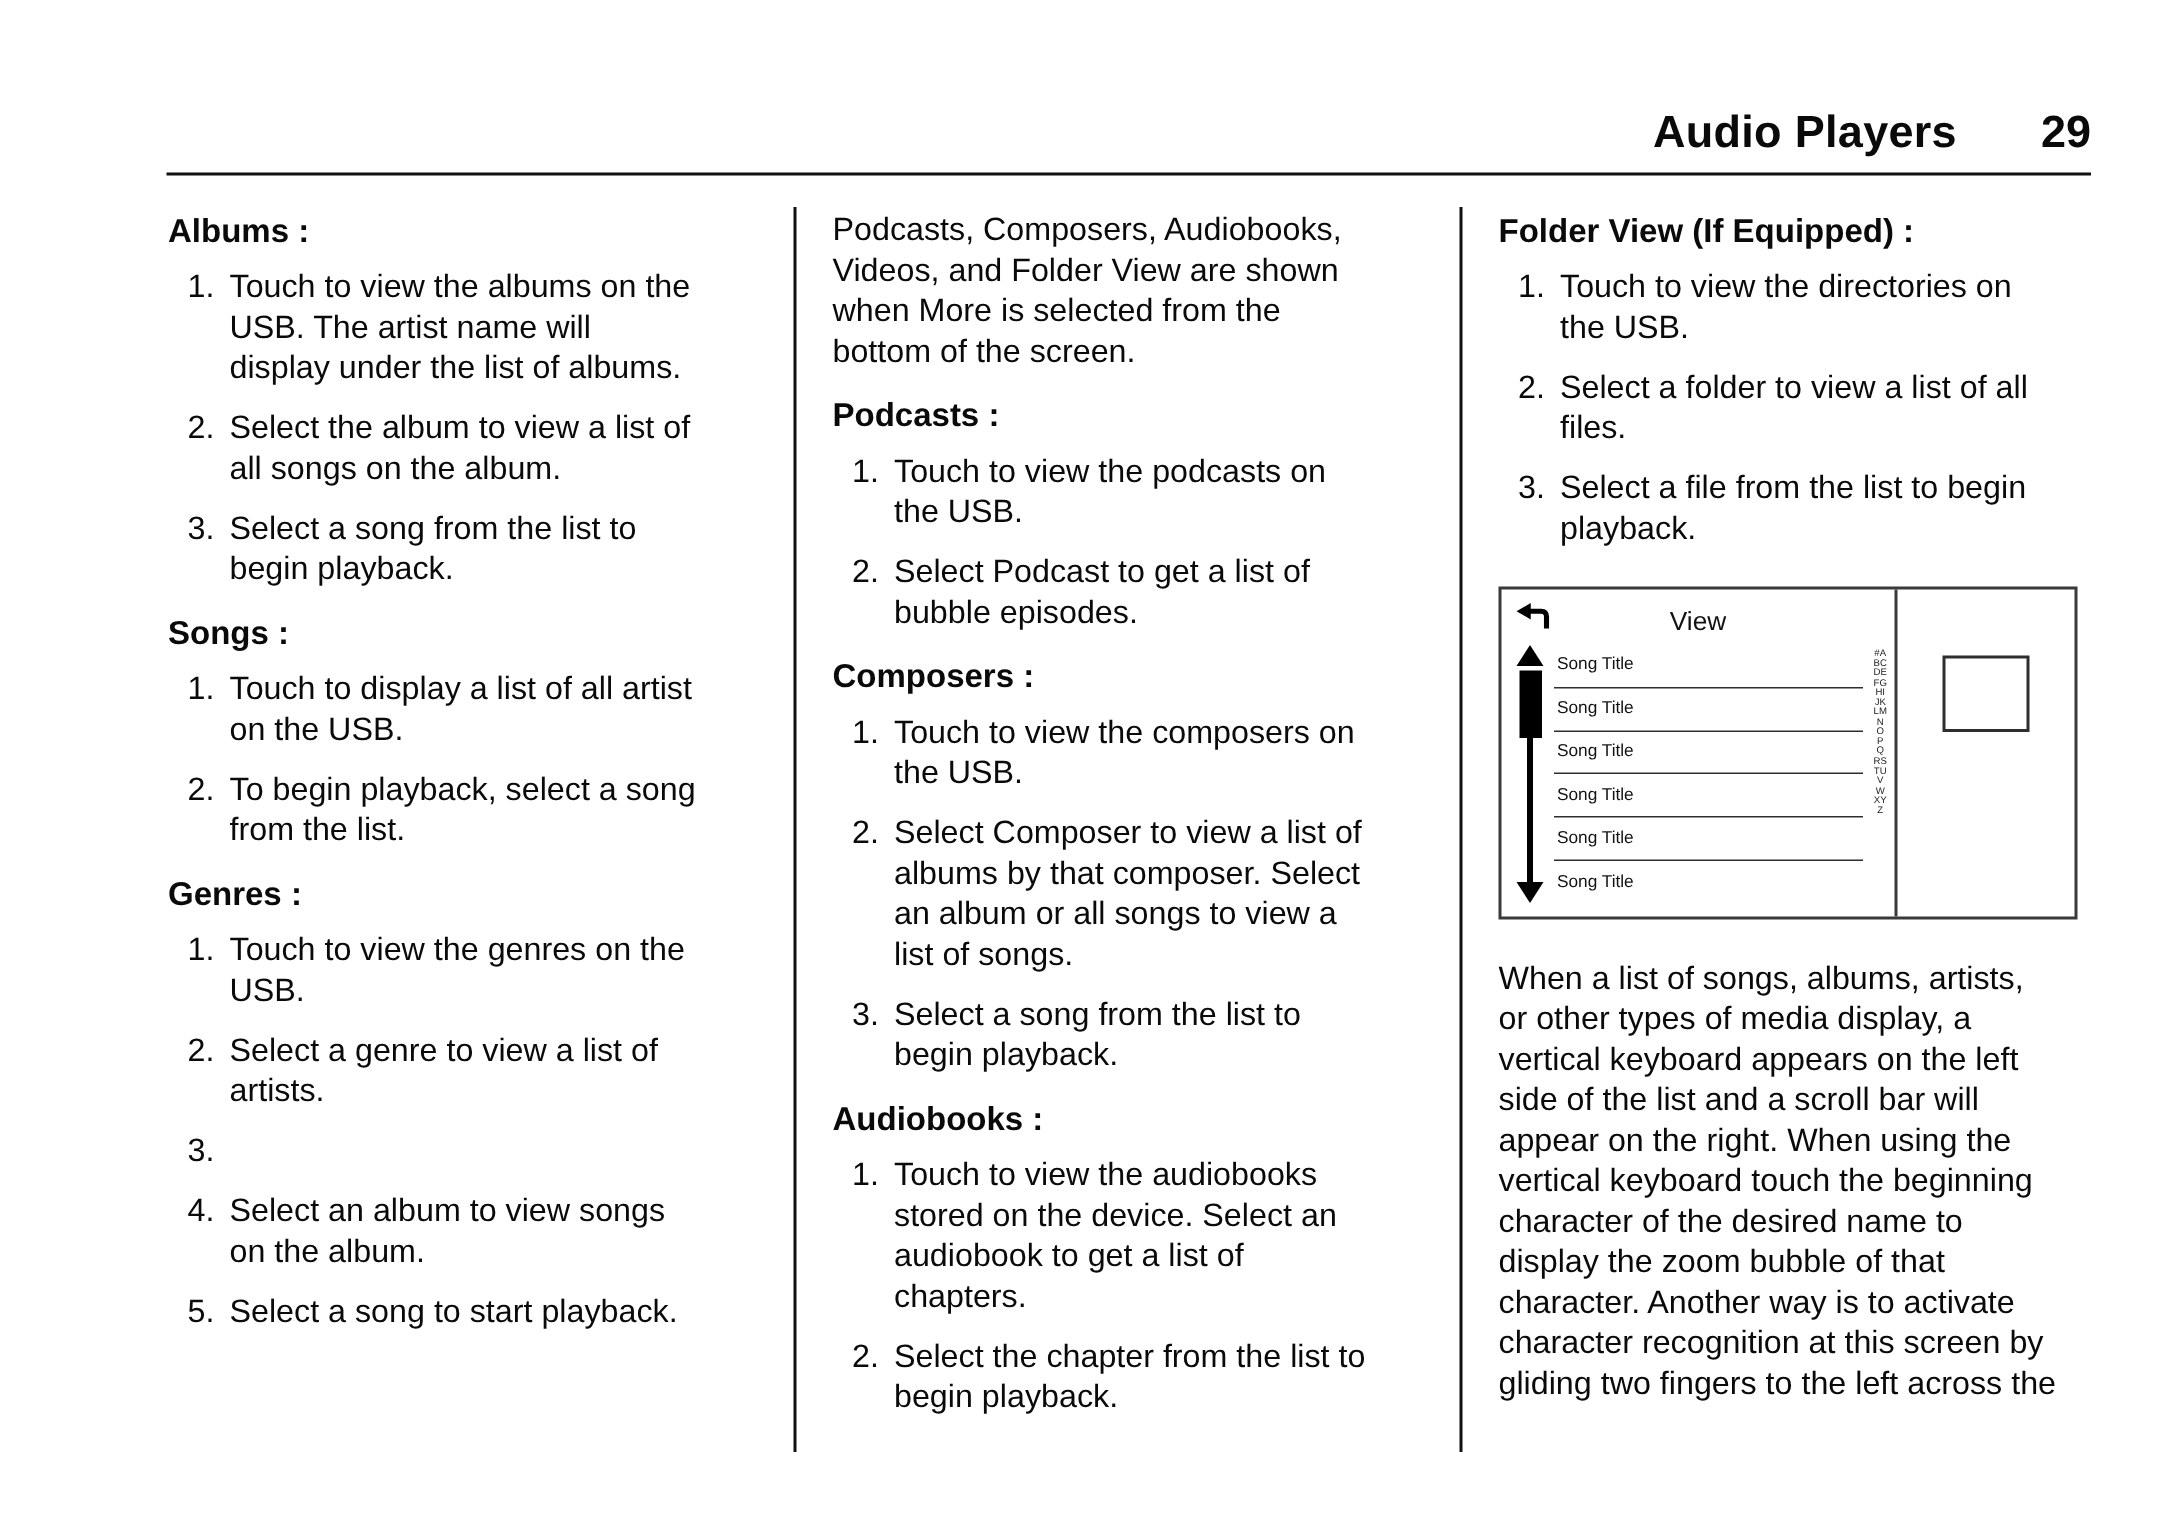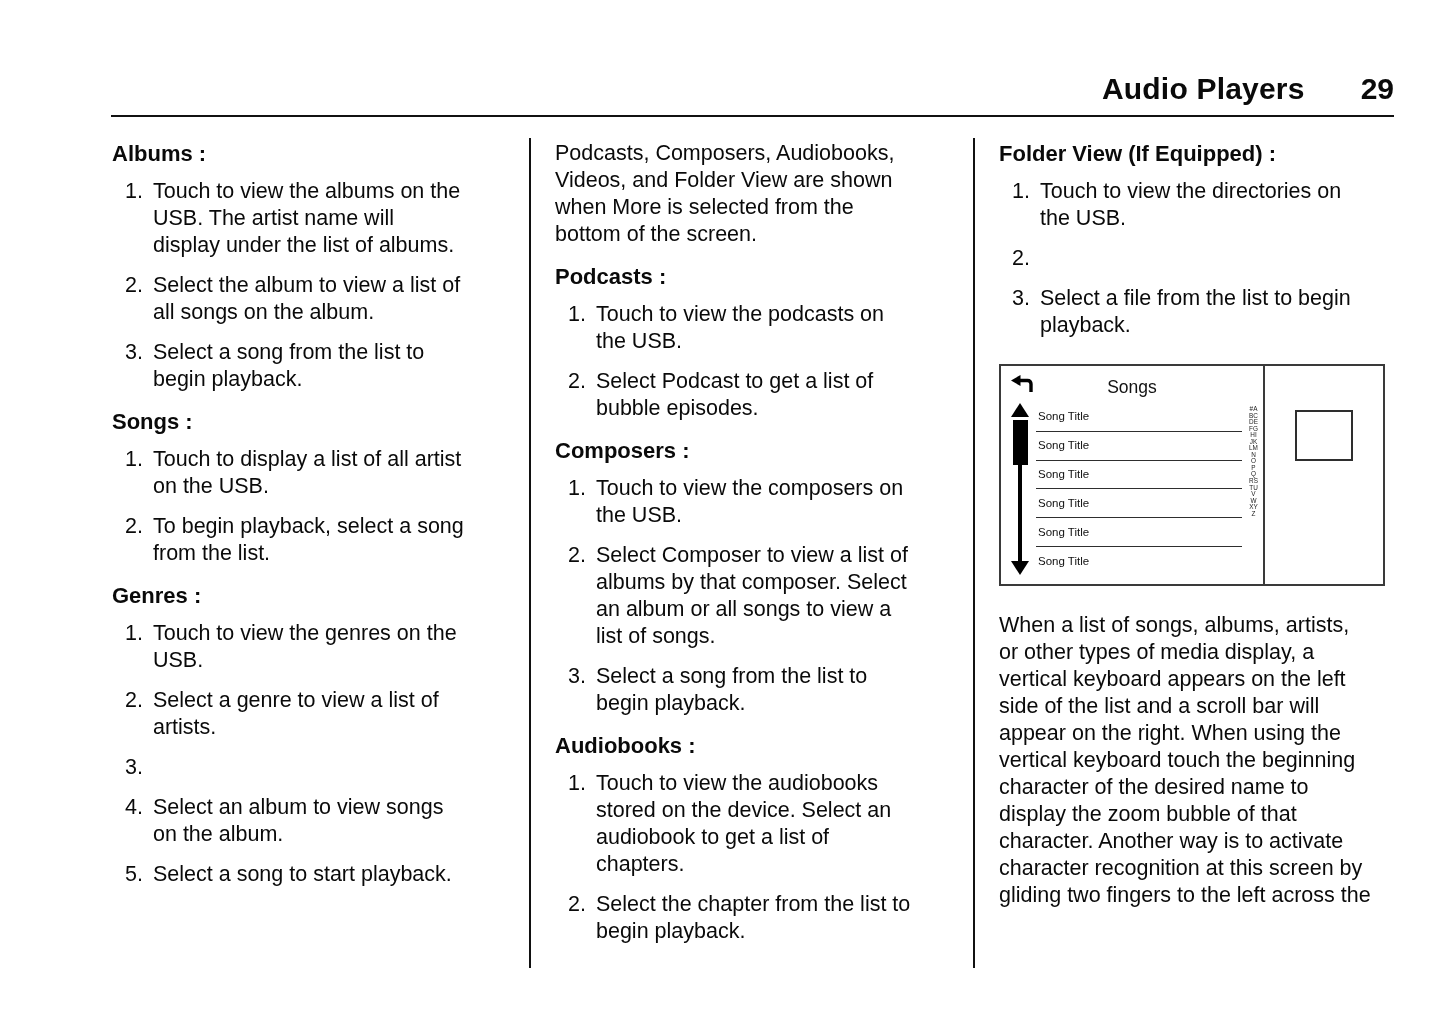--- a/index.html
+++ b/index.html
@@ -215,34 +215,35 @@
   <div class="vdivider d2"></div>
 
   <div class="col col3">
     <div class="heading">Folder View (If Equipped) :</div>
     <div class="li">
       <span class="num">1.</span>
       <span class="li-text">Touch to view the directories on the USB.</span>
     </div>
     <div class="li">
       <span class="num">2.</span>
+      <span class="li-text">Select a folder to view a list of all files.</span>
     </div>
     <div class="li">
       <span class="num">3.</span>
       <span class="li-text">Select a file from the list to begin playback.</span>
     </div>
 
     <div class="figure">
       <div class="fig-left">
         <div class="fig-header">
           <svg class="back-icon" viewBox="0 0 24 22" xmlns="http://www.w3.org/2000/svg">
             <path d="M 21 19 V 11 Q 21 7.5 17.5 7.5 H 9" fill="none" stroke="#000" stroke-width="3.4"></path>
             <polygon points="10.5,2 10.5,13 1,7.5" fill="#000"></polygon>
           </svg>
-          <div class="fig-title">Songs</div>
+          <div class="fig-title">View</div>
         </div>
         <div class="fig-body">
           <div class="sb">
             <div class="sb-up"></div>
             <div class="sb-thumb"></div>
             <div class="sb-track"></div>
             <div class="sb-down"></div>
           </div>
           <div class="songs">
             <div class="song-row">

